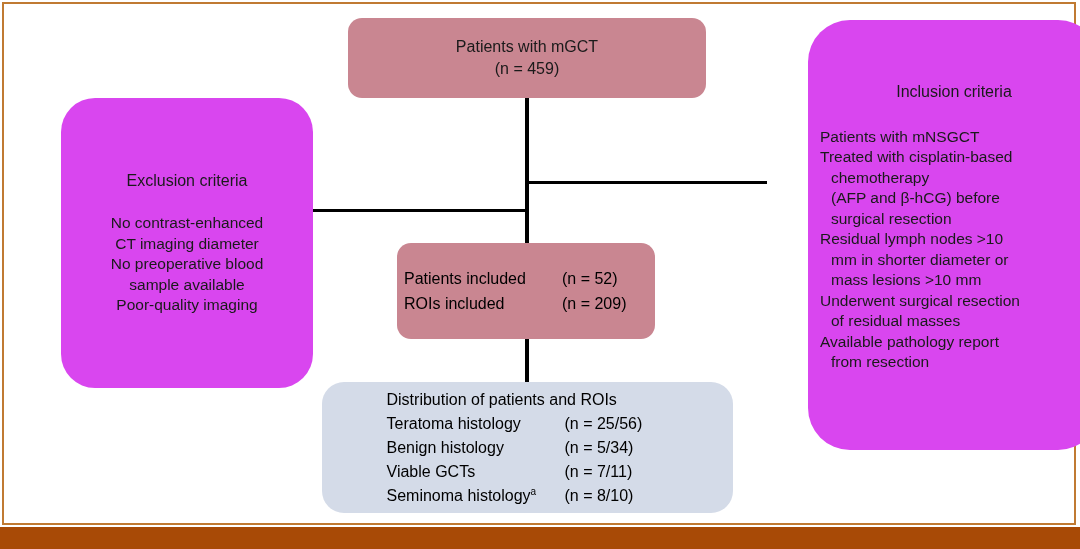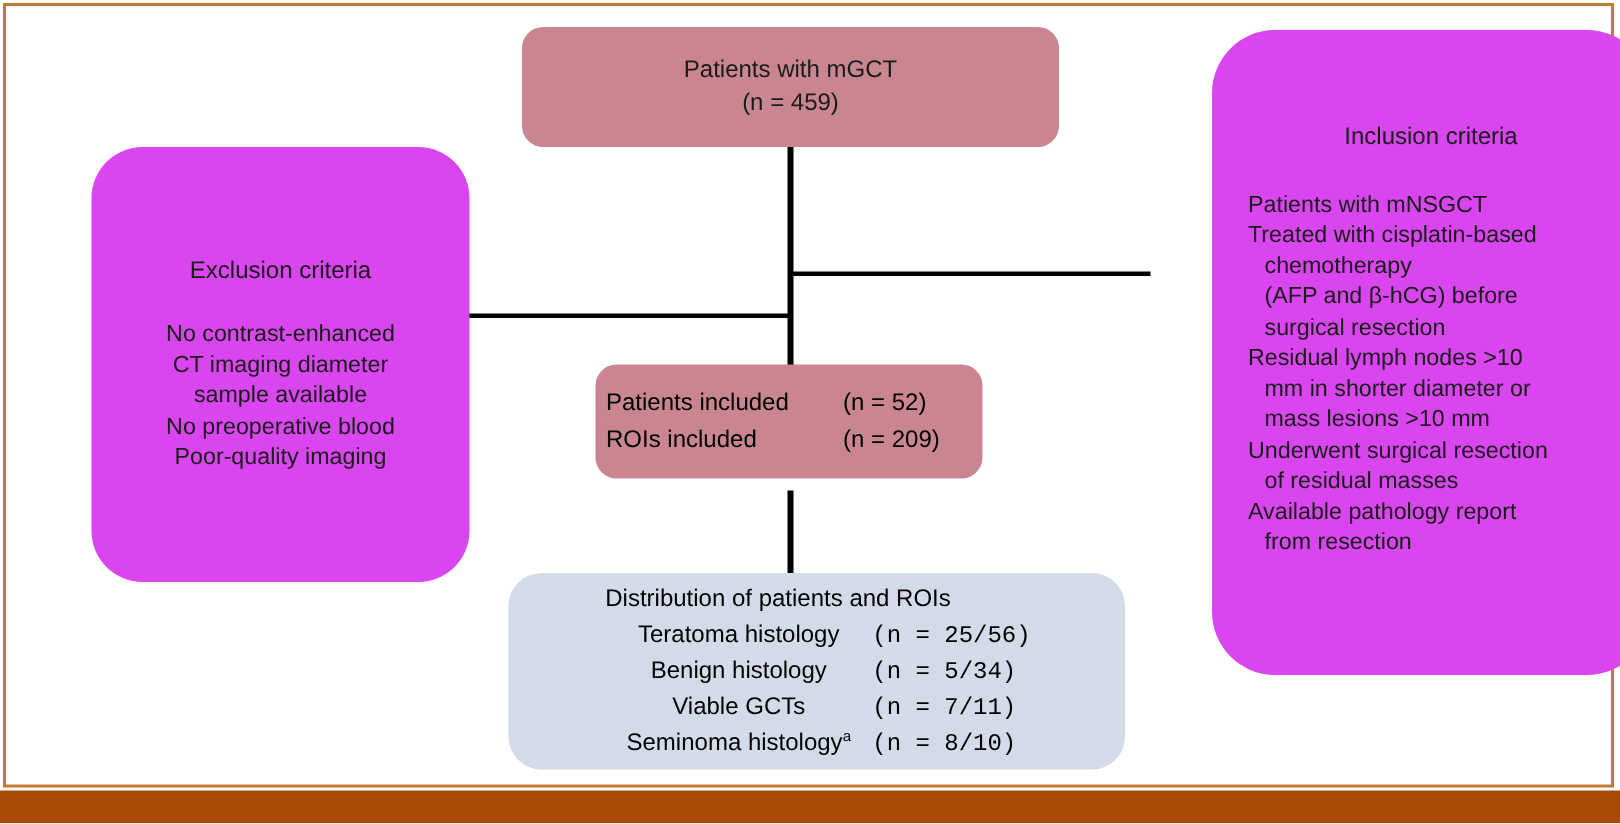--- a/index.html
+++ b/index.html
@@ -46,21 +46,20 @@
   }
   .node-dark {
     background: #c98691;
   }
   .node-light {
     background: #d946ef;
     margin-left: 43px;
   }
   .node-blue {
     background: #d4dbe8;
-    margin-left: 17px;
   }
 
   .line-txt {
     color: #1a1a1a;
     font-size: 15.5px;
     line-height: 20.5px;
     white-space: pre;
   }
   .center { text-align: center; }
 
@@ -107,32 +106,32 @@
   #box-inclusion .heading {
     font-size: 16px;
     margin-top: 62px;
     margin-bottom: 24px;
     text-align: center;
   }
   #box-inclusion .body-lines {
     font-size: 16px;
     line-height: 24.2px;
     text-align: left;
-    padding-left: 24px;
+    padding-left: 12px;
     padding-right: 6px;
     align-self: flex-start;
   }
   .indent1 { padding-left: 11px; }
 
   
   #box-included {
     left: 397px;
     top: 243px;
     width: 258px;
-    height: 76px;
+    height: 96px;
     border-radius: 14px;
     align-items: center;
   }
   #box-included .row {
     display: flex;
     font-size: 16px;
     line-height: 25px;
   }
   #box-included .lbl { width: 158px; }
   #box-included .val { width: 86px; }
@@ -150,22 +149,22 @@
   #box-distribution .inner { padding-left: 6px; }
   #box-distribution .title {
     font-size: 16px;
     line-height: 24px;
   }
   #box-distribution .row {
     display: flex;
     font-size: 16px;
     line-height: 24px;
   }
-  #box-distribution .lbl { width: 178px; text-align: center; }
-  #box-distribution .val { width: 110px; font-family: Liberation Mono, monospace; }
+  #box-distribution .lbl { width: 178px; }
+  #box-distribution .val { width: 110px; }
   sup { font-size: 10px; vertical-align: super; line-height: 0; }
 
   
   .conn {
     position: absolute;
     background: #000000;
   }
   #conn-v-top     { left: 525px; top: 98px;  width: 4px;  height: 146px; }
   #conn-v-bottom  { left: 525px; top: 327px; width: 4px;  height: 56px;  }
   #conn-h-right   { left: 527px; top: 181px; width: 240px; height: 3px;  }
@@ -186,22 +185,22 @@
   <div class="node node-dark" id="box-mgct">
     <div class="line-txt center">Patients with mGCT</div>
     <div class="line-txt center">(n = 459)</div>
   </div>
 
   <div class="node node-light" id="box-exclusion">
     <div class="line-txt heading center">Exclusion criteria</div>
     <div class="body-lines" id="exclusion-lines">
         <div class="line-txt center">No contrast-enhanced</div>
         <div class="line-txt center">CT imaging diameter</div>
+        <div class="line-txt center">No preoperative blood</div>
         <div class="line-txt center">sample available</div>
-        <div class="line-txt center">No preoperative blood</div>
         <div class="line-txt center">Poor-quality imaging</div>
       </div>
   </div>
 
   <div class="node node-light" id="box-inclusion">
     <div class="line-txt heading">Inclusion criteria</div>
     <div class="body-lines" id="inclusion-lines">
         <div class="line-txt">Patients with mNSGCT</div>
         <div class="line-txt">Treated with cisplatin-based</div>
         <div class="line-txt indent1">chemotherapy</div>

